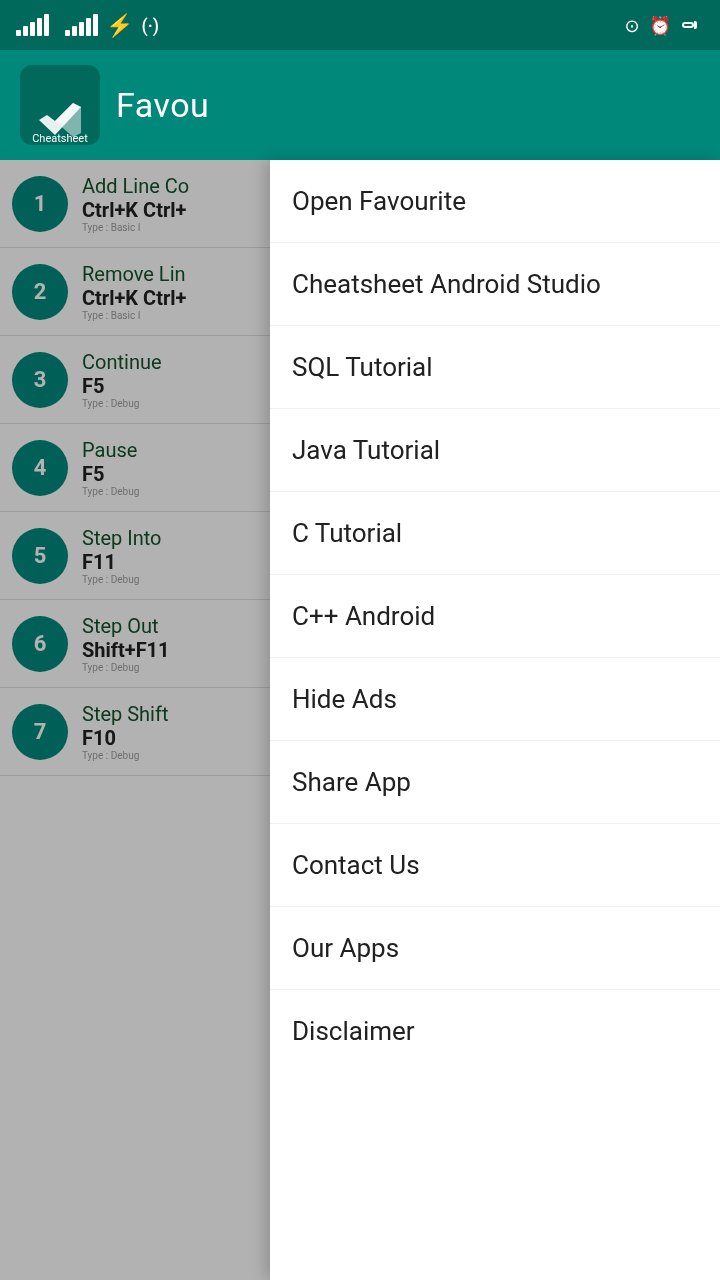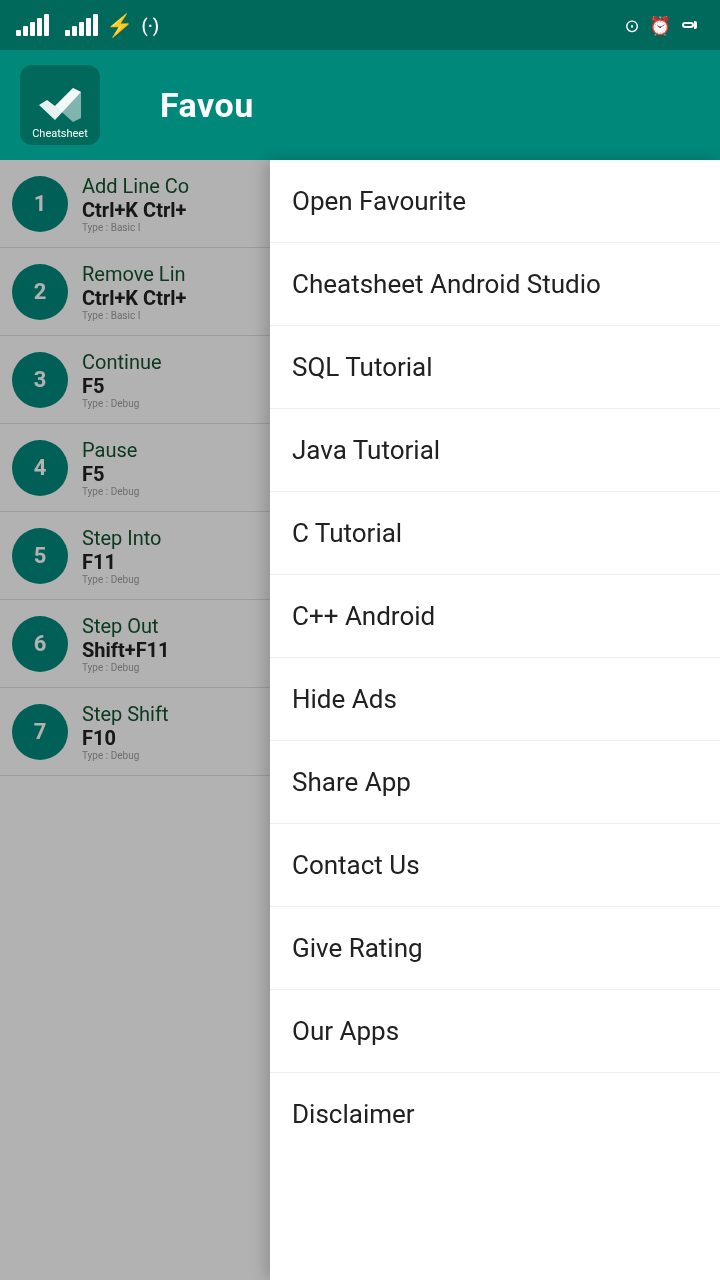--- a/index.html
+++ b/index.html
@@ -82,34 +82,33 @@
       align-items: center;
       padding: 0 20px;
       gap: 16px;
     }
     .app-logo {
       width: 80px;
       height: 80px;
       background: #00695c;
       border-radius: 12px;
       display: flex;
-      align-items: center;
+      align-items: flex-end;
       justify-content: center;
       flex-shrink: 0;
     }
     .app-logo svg {
       width: 50px;
       height: 50px;
     }
     .app-bar-title {
       color: white;
       font-size: 34px;
-      font-weight: 700;
+      font-weight: 400;
       letter-spacing: 0.5px;
-      margin-left: 44px;
     }
 
     
     .main-content {
       width: 720px;
       height: 1120px;
       position: relative;
       background: #eeeeee;
     }
 
@@ -342,18 +341,17 @@
 
   <div class="dropdown-item">Open Favourite</div>
       <div class="dropdown-item">Cheatsheet Android Studio</div>
       <div class="dropdown-item">SQL Tutorial</div>
       <div class="dropdown-item">Java Tutorial</div>
       <div class="dropdown-item">C Tutorial</div>
       <div class="dropdown-item">C++ Android</div>
       <div class="dropdown-item">Hide Ads</div>
       <div class="dropdown-item">Share App</div>
       <div class="dropdown-item">Contact Us</div>
-      <div class="dropdown-item">Give Rating</div>
       <div class="dropdown-item">Our Apps</div>
       <div class="dropdown-item">Disclaimer</div>
     </div>
 
 </div>
 
 </body></html>

